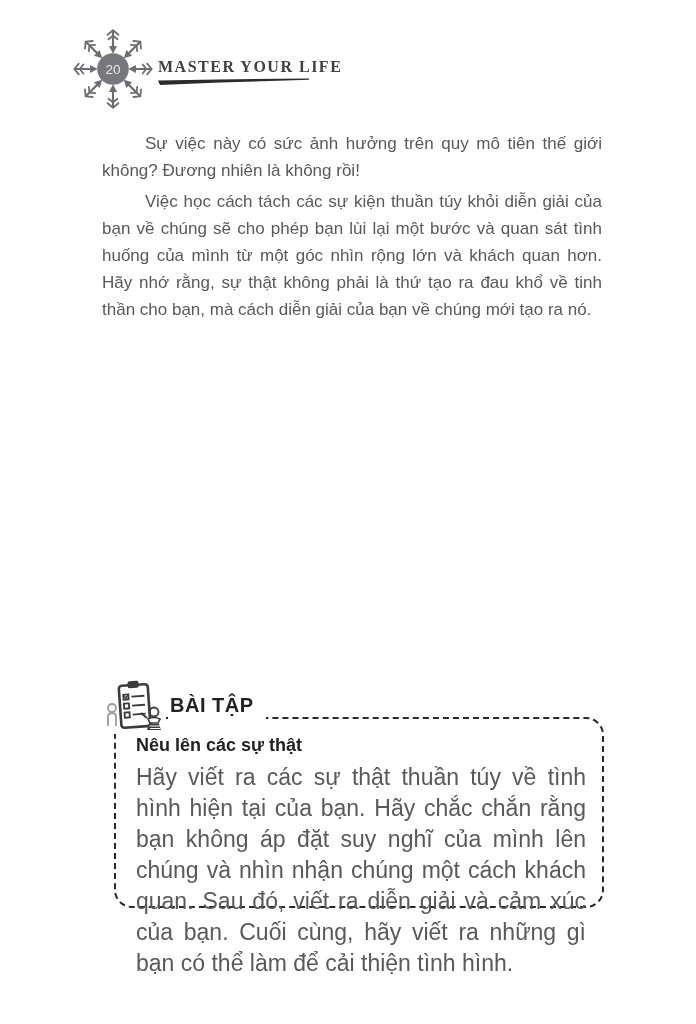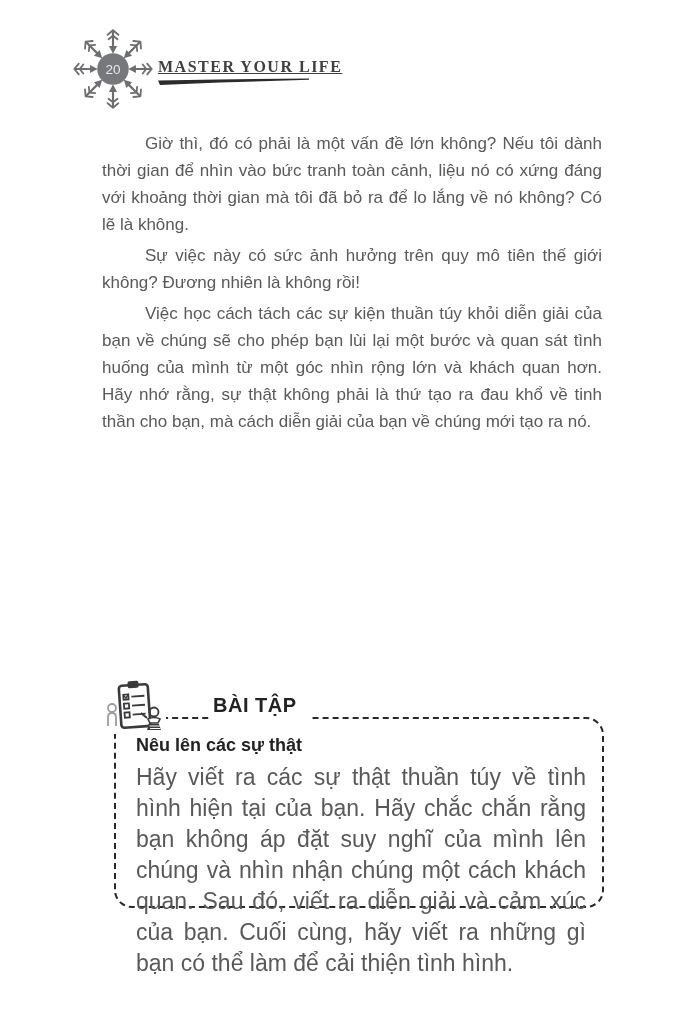--- a/index.html
+++ b/index.html
@@ -31,21 +31,20 @@
   }
   .badge-svg{display:block;}
   .title-wrap{display:flex;flex-direction:column;margin-top:6px;}
   .book-title{
     font-family:"Liberation Serif","DejaVu Serif",serif;
     font-weight:bold;
     font-size:16px;
     letter-spacing:1.5px;
     color:var(--title-text);
     white-space:nowrap;
-    text-decoration:underline;
   }
   .title-underline{margin-top:2px;display:block;}
 
   
   .text-column{
     position:absolute;
     left:102px; top:130px;
     width:500px;
   }
   .text-column p{
@@ -79,21 +78,20 @@
   .exercise-label{
     position:absolute;
     left:168px; top:694px;
     background:var(--page-bg);
     padding:0 12px 4px 2px;
     font-size:20px;
     font-weight:bold;
     color:var(--heading-text);
     letter-spacing:.5px;
     z-index:2;
-    margin-left:43px;
   }
   .exercise-title{
     font-size:18px;
     font-weight:bold;
     color:var(--heading-text);
     margin-bottom:6px;
   }
   .exercise-body{
     font-size:23px;
     line-height:31px;
@@ -157,21 +155,20 @@
 
   <div class="title-wrap">
     <span class="book-title">MASTER YOUR LIFE</span>
     <svg class="title-underline" width="152" height="8" viewBox="0 0 152 8" aria-hidden="true">
       <polygon points="0,2.5 60,1.5 151,0.5 151,1.8 62,4.5 2,7" fill="#2b2b2d"></polygon>
     </svg>
   </div>
 </header>
 
 <main class="text-column">
-  <p>Giờ thì, đó có phải là một vấn đề lớn không? Nếu tôi dành thời gian để nhìn vào bức tranh toàn cảnh, liệu nó có xứng đáng với khoảng thời gian mà tôi đã bỏ ra để lo lắng về nó không? Có lẽ là không.</p>
   <p>Sự việc này có sức ảnh hưởng trên quy mô tiên thế giới không? Đương nhiên là không rồi!</p>
   <p>Việc học cách tách các sự kiện thuần túy khỏi diễn giải của bạn về chúng sẽ cho phép bạn lùi lại một bước và quan sát tình huống của mình từ một góc nhìn rộng lớn và khách quan hơn. Hãy nhớ rằng, sự thật không phải là thứ tạo ra đau khổ về tinh thần cho bạn, mà cách diễn giải của bạn về chúng mới tạo ra nó.</p>
 </main>
 
 <div class="exercise-icon">
   <svg width="60" height="54" viewBox="0 0 60 54" aria-hidden="true">
 
     <g stroke="#9b9da0" stroke-width="1.8" fill="none">
       <circle cx="8" cy="29" r="4"></circle>
       <path d="M4 47 L4 38 Q4 34 8 34 Q12 34 12 38 L12 47"></path>

